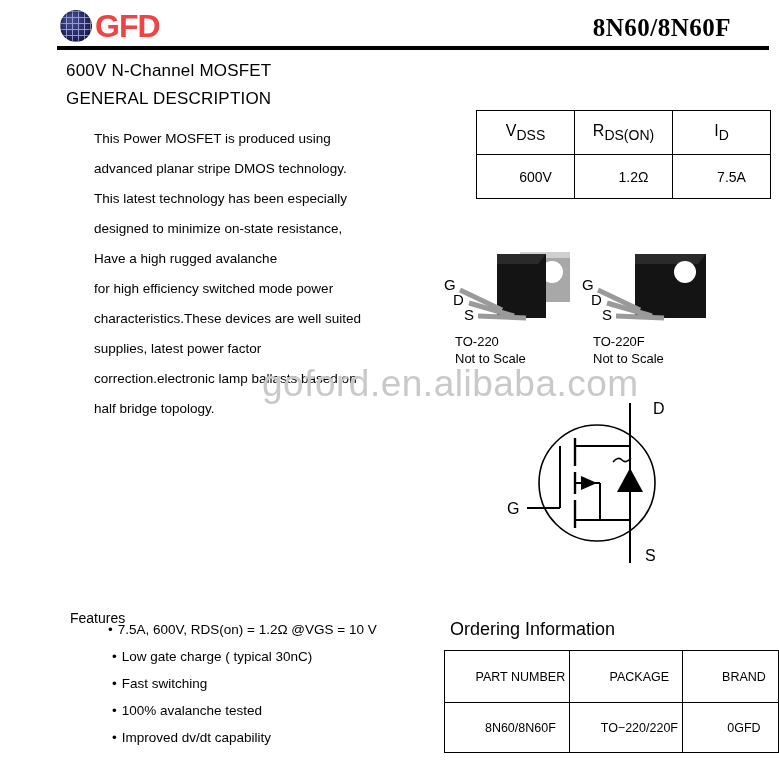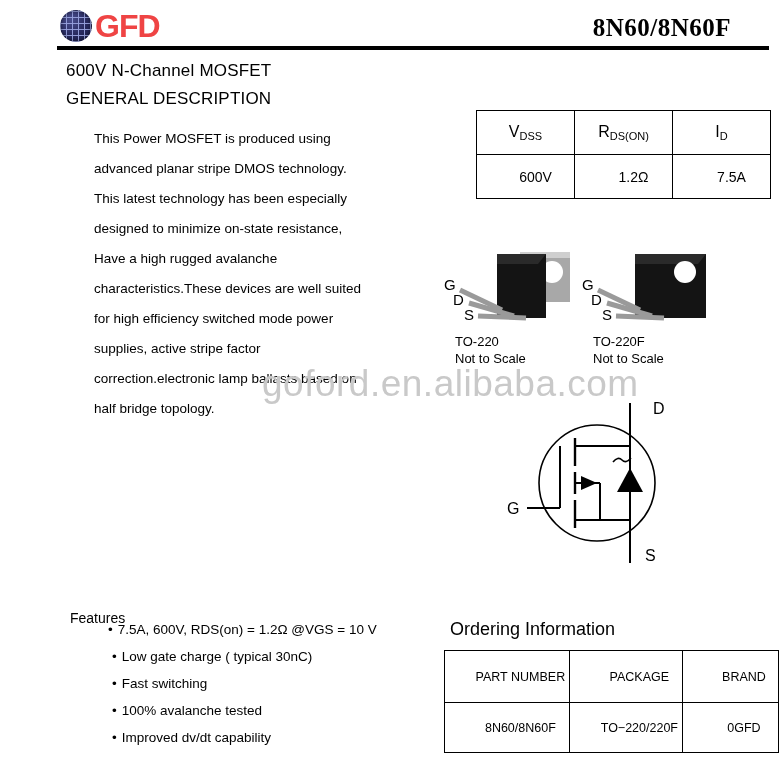--- a/index.html
+++ b/index.html
@@ -28,21 +28,21 @@
 
   
   #desc{position:absolute;left:94px;top:124px;width:300px;font-size:13.5px;line-height:30px;}
   #desc div{white-space:nowrap;}
 
   
   #spec-table{position:absolute;left:476px;top:110px;border-collapse:collapse;}
   #spec-table td{border:1px solid #000;text-align:center;width:75px;height:41px;
      font-size:16px;vertical-align:middle;}
   #spec-table td.val{font-size:14px;padding-left:21px;}
-  .sub{font-size:11px;vertical-align:-0.25em;letter-spacing:0;}
+  .sub{font-size:14px;vertical-align:-0.25em;letter-spacing:0;}
 
   
   .pkg{position:absolute;width:150px;height:135px;}
   #pkg220{left:442px;top:240px;}
   #pkg220f{left:580px;top:240px;}
   .pkg-cap{position:absolute;width:150px;text-align:left;font-size:13px;line-height:17px;}
   #cap220{left:455px;top:333px;}
   #cap220f{left:593px;top:333px;}
 
   
@@ -83,23 +83,23 @@
 
 <div class="h-line" id="h-600v">600V N-Channel MOSFET</div>
 <div class="h-line" id="h-gd">GENERAL DESCRIPTION</div>
 
 <div id="desc">
   <div>This Power MOSFET is produced using</div>
   <div>advanced planar stripe DMOS technology.</div>
   <div>This latest technology has been especially</div>
   <div>designed to minimize on-state resistance,</div>
   <div>Have a high rugged avalanche</div>
+  <div>for high efficiency switched mode power</div>
   <div>characteristics.These devices are well suited</div>
-  <div>for high efficiency switched mode power</div>
-  <div>supplies, active stripe factor</div>
+  <div>supplies, latest power factor</div>
   <div>correction.electronic lamp ballasts based on</div>
   <div>half bridge topology.</div>
 </div>
 
 <table id="spec-table">
   <tbody>
       <tr>
     <td><span>V</span><span class="sub">DSS</span></td>
     <td><span>R</span><span class="sub">DS(ON)</span></td>
     <td><span>I</span><span class="sub">D</span></td>

